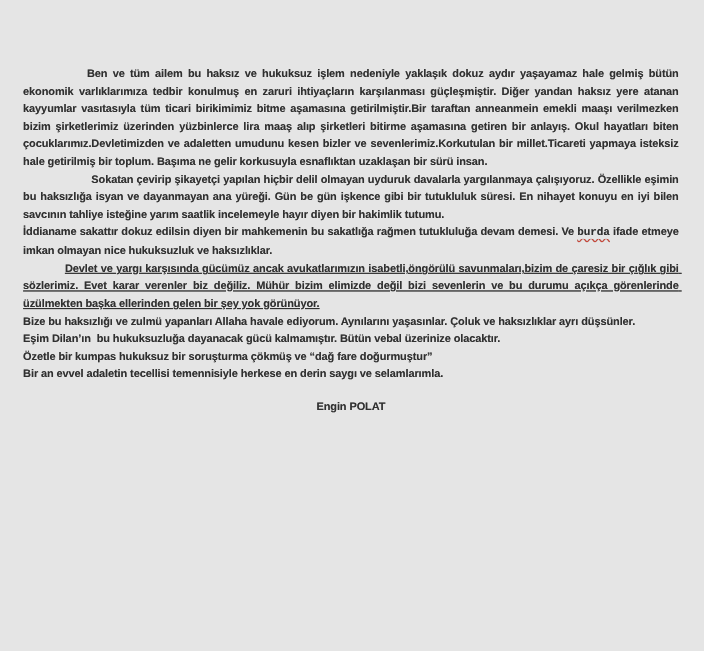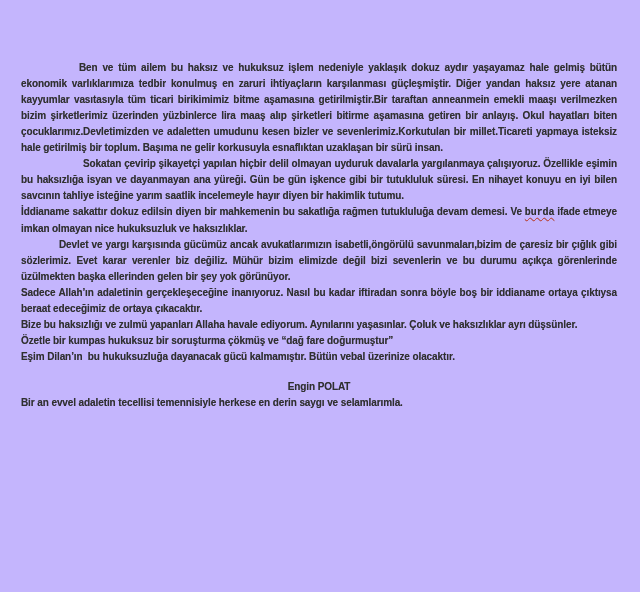--- a/index.html
+++ b/index.html
@@ -4,21 +4,21 @@
 <style>
   html, body {
     margin: 0;
     padding: 0;
     background: #ffffff;
   }
   .page {
     position: relative;
     width: 640px;
     height: 592px;
-    background: #c4b5fd;
+    background: #e5e5e5;
     overflow: hidden;
   }
   .doc {
     position: absolute;
     left: 21px;
     top: 60px;
     width: 596px;
     font-family: "Liberation Sans", "DejaVu Sans", sans-serif;
     font-size: 10px;
     font-weight: 700;
@@ -27,21 +27,21 @@
     color: #303030;
     text-shadow: 0 0 0.5px rgba(48,48,48,0.45);
     text-align: justify;
   }
   .doc p {
     margin: 0;
     white-space: pre-wrap;
   }
   .indent-1 { text-indent: 58px; }
   .indent-2 { text-indent: 62px; }
-  .indent-3 { text-indent: 38px; }
+  .indent-3 { text-indent: 38px; text-decoration: underline; }
   .gap { margin-top: 21px; }
   .squiggle {
     text-decoration-line: underline;
     text-decoration-style: wavy;
     text-decoration-color: #cb4335;
     text-decoration-thickness: 1px;
     text-underline-offset: 2px;
     font-family: Liberation Mono, monospace;
   }
   .signature {
@@ -56,26 +56,25 @@
   <div class="doc">
 
     <p class="para indent-1">Ben ve tüm ailem bu haksız ve hukuksuz işlem nedeniyle yaklaşık dokuz aydır yaşayamaz hale gelmiş bütün ekonomik varlıklarımıza tedbir konulmuş en zaruri ihtiyaçların karşılanması güçleşmiştir. Diğer yandan haksız yere atanan kayyumlar vasıtasıyla tüm ticari birikimimiz bitme aşamasına getirilmiştir.Bir taraftan anneanmein emekli maaşı verilmezken bizim şirketlerimiz üzerinden yüzbinlerce lira maaş alıp şirketleri bitirme aşamasına getiren bir anlayış. Okul hayatları biten çocuklarımız.Devletimizden ve adaletten umudunu kesen bizler ve sevenlerimiz.Korkutulan bir millet.Ticareti yapmaya isteksiz hale getirilmiş bir toplum. Başıma ne gelir korkusuyla esnaflıktan uzaklaşan bir sürü insan.</p>
 
     <p class="para indent-2 gap">Sokatan çevirip şikayetçi yapılan hiçbir delil olmayan uyduruk davalarla yargılanmaya çalışıyoruz. Özellikle eşimin bu haksızlığa isyan ve dayanmayan ana yüreği. Gün be gün işkence gibi bir tutukluluk süresi. En nihayet konuyu en iyi bilen savcının tahliye isteğine yarım saatlik incelemeyle hayır diyen bir hakimlik tutumu.</p>
 
     <p class="para"><span>İddianame sakattır dokuz edilsin diyen bir mahkemenin bu sakatlığa rağmen tutukluluğa devam demesi. Ve </span><span class="squiggle">burda</span><span> ifade etmeye imkan olmayan nice hukuksuzluk ve haksızlıklar.</span></p>
 
     <p class="para indent-3">Devlet ve yargı karşısında gücümüz ancak avukatlarımızın isabetli,öngörülü savunmaları,bizim de çaresiz bir çığlık gibi sözlerimiz. Evet karar verenler biz değiliz. Mühür bizim elimizde değil bizi sevenlerin ve bu durumu açıkça görenlerinde üzülmekten başka ellerinden gelen bir şey yok görünüyor.</p>
 
-    <p class="para gap">Sadece Allah’ın adaletinin gerçekleşeceğine inanıyoruz. Nasıl bu kadar iftiradan sonra böyle boş bir iddianame ortaya çıktıysa beraat edeceğimiz de ortaya çıkacaktır.</p>
 
     <p class="para gap">Bize bu haksızlığı ve zulmü yapanları Allaha havale ediyorum. Aynılarını yaşasınlar. Çoluk ve haksızlıklar ayrı düşsünler.</p>
 
+    <p class="para gap">Eşim Dilan’ın  bu hukuksuzluğa dayanacak gücü kalmamıştır. Bütün vebal üzerinize olacaktır.</p>
+
     <p class="para">Özetle bir kumpas hukuksuz bir soruşturma çökmüş ve “dağ fare doğurmuştur”</p>
 
-    <p class="para gap">Eşim Dilan’ın  bu hukuksuzluğa dayanacak gücü kalmamıştır. Bütün vebal üzerinize olacaktır.</p>
+    <p class="para">Bir an evvel adaletin tecellisi temennisiyle herkese en derin saygı ve selamlarımla.</p>
 
     <p class="para signature">Engin POLAT</p>
-
-    <p class="para">Bir an evvel adaletin tecellisi temennisiyle herkese en derin saygı ve selamlarımla.</p>
 
   </div>
 </div>
 
 </body></html>

